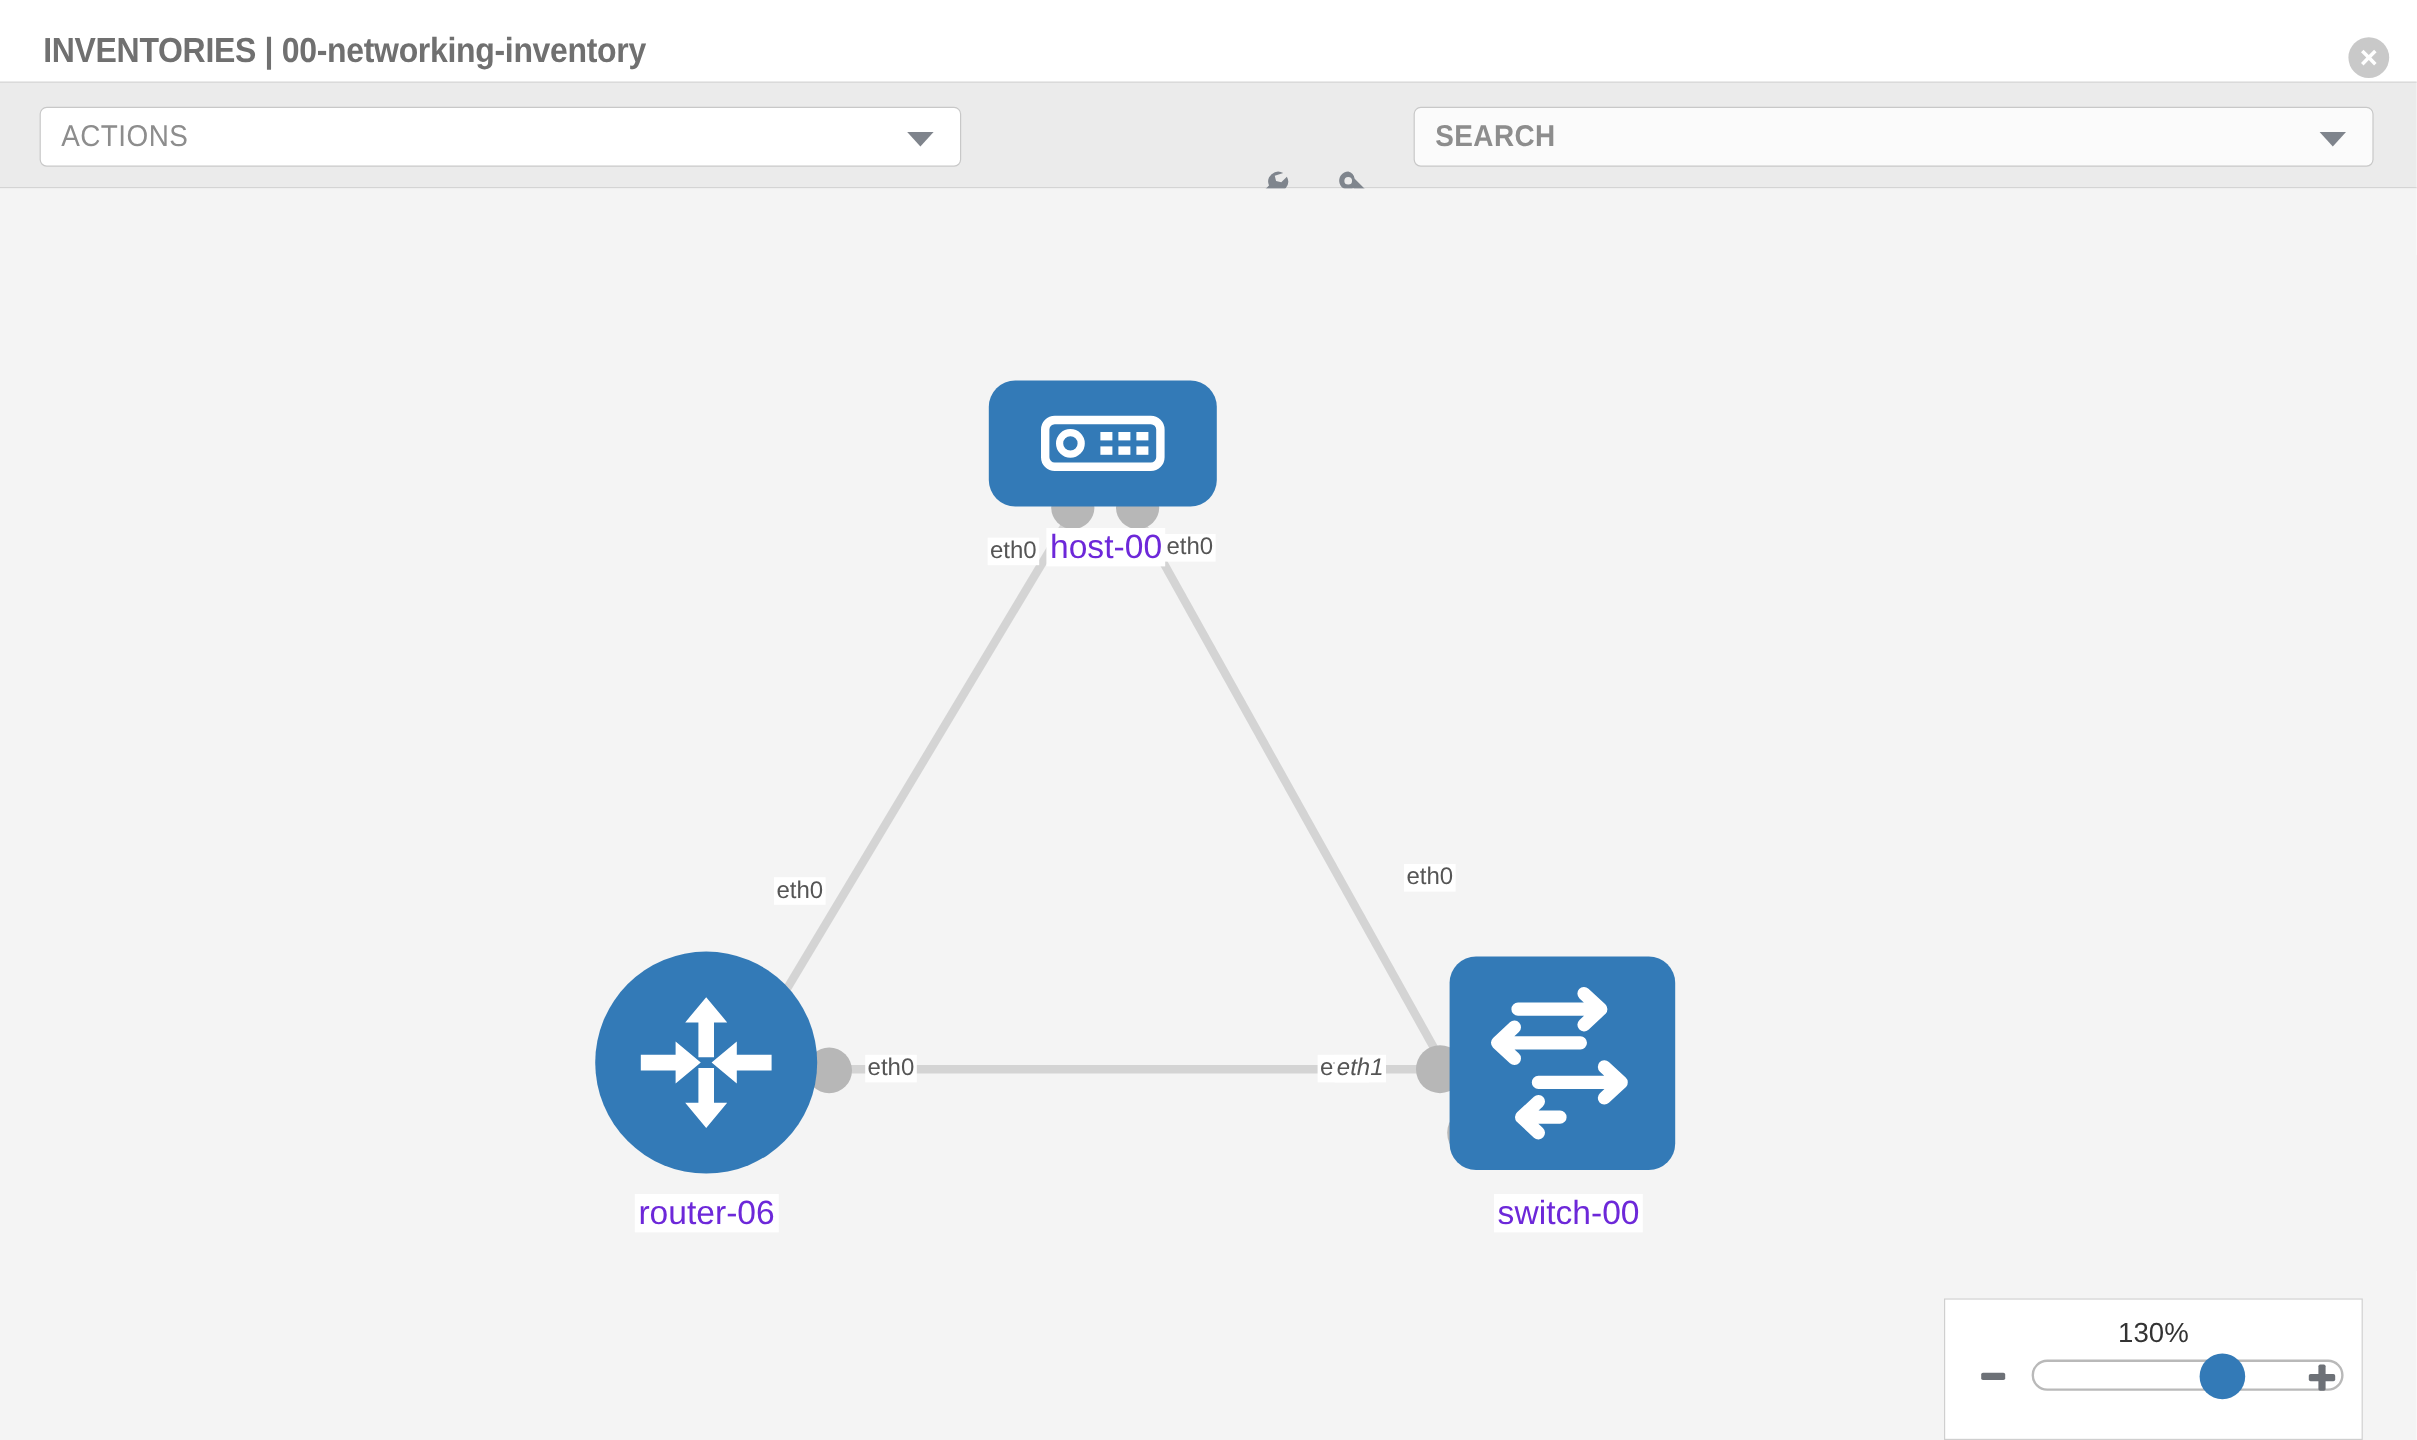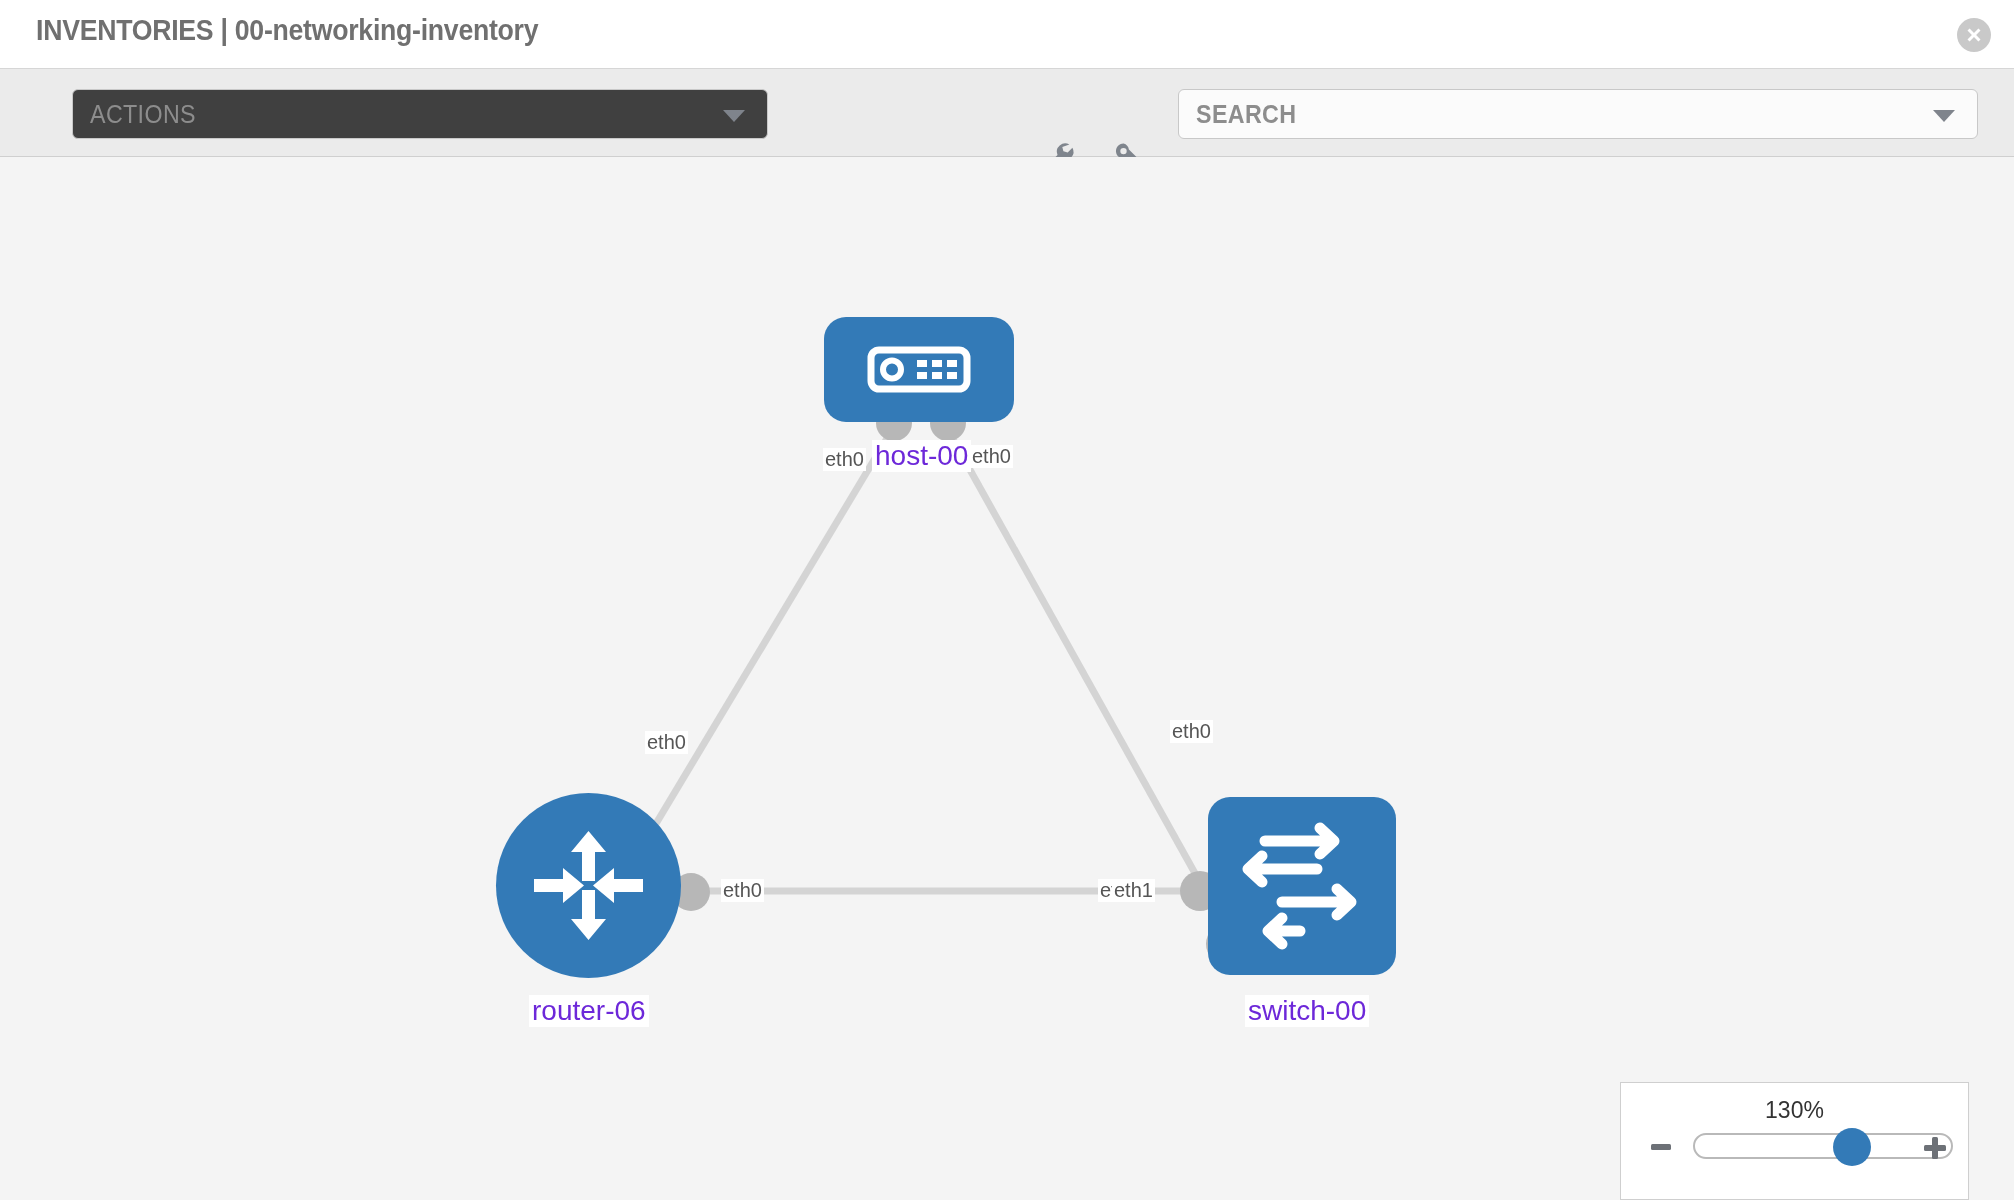--- a/index.html
+++ b/index.html
@@ -5,21 +5,21 @@
   * { box-sizing: border-box; margin: 0; padding: 0; }
   html, body {
     width: 2014px; height: 1200px;
     font-family: "Liberation Sans", "DejaVu Sans", sans-serif;
     background: #ffffff; overflow: hidden;
   }
   #app { position: relative; width: 2014px; height: 1200px; background: #fff; }
 
   
   .header {
-    position: absolute; left: 0; top: 0; width: 2014px; height: 68px;
+    position: absolute; left: 0; top: 13px; width: 2014px; height: 68px;
     background: #ffffff;
   }
   .page-title {
     position: absolute; left: 36px; top: 14px;
     font-size: 29px; font-weight: 700; color: #707070;
     letter-spacing: -0.3px; white-space: nowrap;
     font-family: "Liberation Sans Narrow", "Liberation Sans", sans-serif;
     transform: scaleX(0.92); transform-origin: left center;
   }
   .close-btn {
@@ -31,24 +31,23 @@
 
   
   .toolbar {
     position: absolute; left: 0; top: 68px; width: 2014px; height: 89px;
     background: #ebebeb;
     border-top: 1px solid #d6d6d6;
     border-bottom: 1px solid #cfcfcf;
   }
   .actions-select {
     position: absolute; left: 33px; top: 20px;
-    width: 696px; height: 50px;
-    background: #404040; border: 1px solid #c8c8c8; border-radius: 6px;
+    width: 768px; height: 50px;
+    background: #ffffff; border: 1px solid #c8c8c8; border-radius: 6px;
     cursor: pointer;
-    margin-left: 39px;
   }
   .actions-select .label {
     position: absolute; left: 17px; top: 50%; transform: translateY(-50%) scaleX(0.93);
     transform-origin: left center;
     font-size: 25px; color: #8d8d8d; letter-spacing: 0.4px;
     font-family: "Liberation Sans Narrow", "Liberation Sans", sans-serif;
   }
   .caret {
     position: absolute; right: 22px; top: 50%; margin-top: -4px;
     width: 0; height: 0;
@@ -243,21 +242,21 @@
       </div>
     </div>
     <div class="node-label" style="left:1245px; top:838px;">switch-00</div>
 
     <div class="iface-label" style="left:823px; top:291px;">eth0</div>
     <div class="iface-label" style="left:970px; top:288px;">eth0</div>
     <div class="iface-label" style="left:645px; top:574px;">eth0</div>
     <div class="iface-label" style="left:1170px; top:563px;">eth0</div>
     <div class="iface-label" style="left:721px; top:722px;">eth0</div>
     <div class="iface-label" style="left:1098px; top:722px;">eth0</div>
-    <div class="iface-label" style="left:1112px; top:722px;">eth1</div>
+    <div class="iface-label" style="left:1112px; top:722px;font-style:italic;">eth1</div>
 
   </div>
 
   <div class="zoom-panel">
     <div class="zoom-level">130%</div>
 
     <span class="zoom-minus">
       <svg width="24" height="24" viewBox="0 0 24 24">
         <rect x="2" y="9" width="20" height="6" rx="1.5" fill="#6d7177"></rect>
       </svg>

